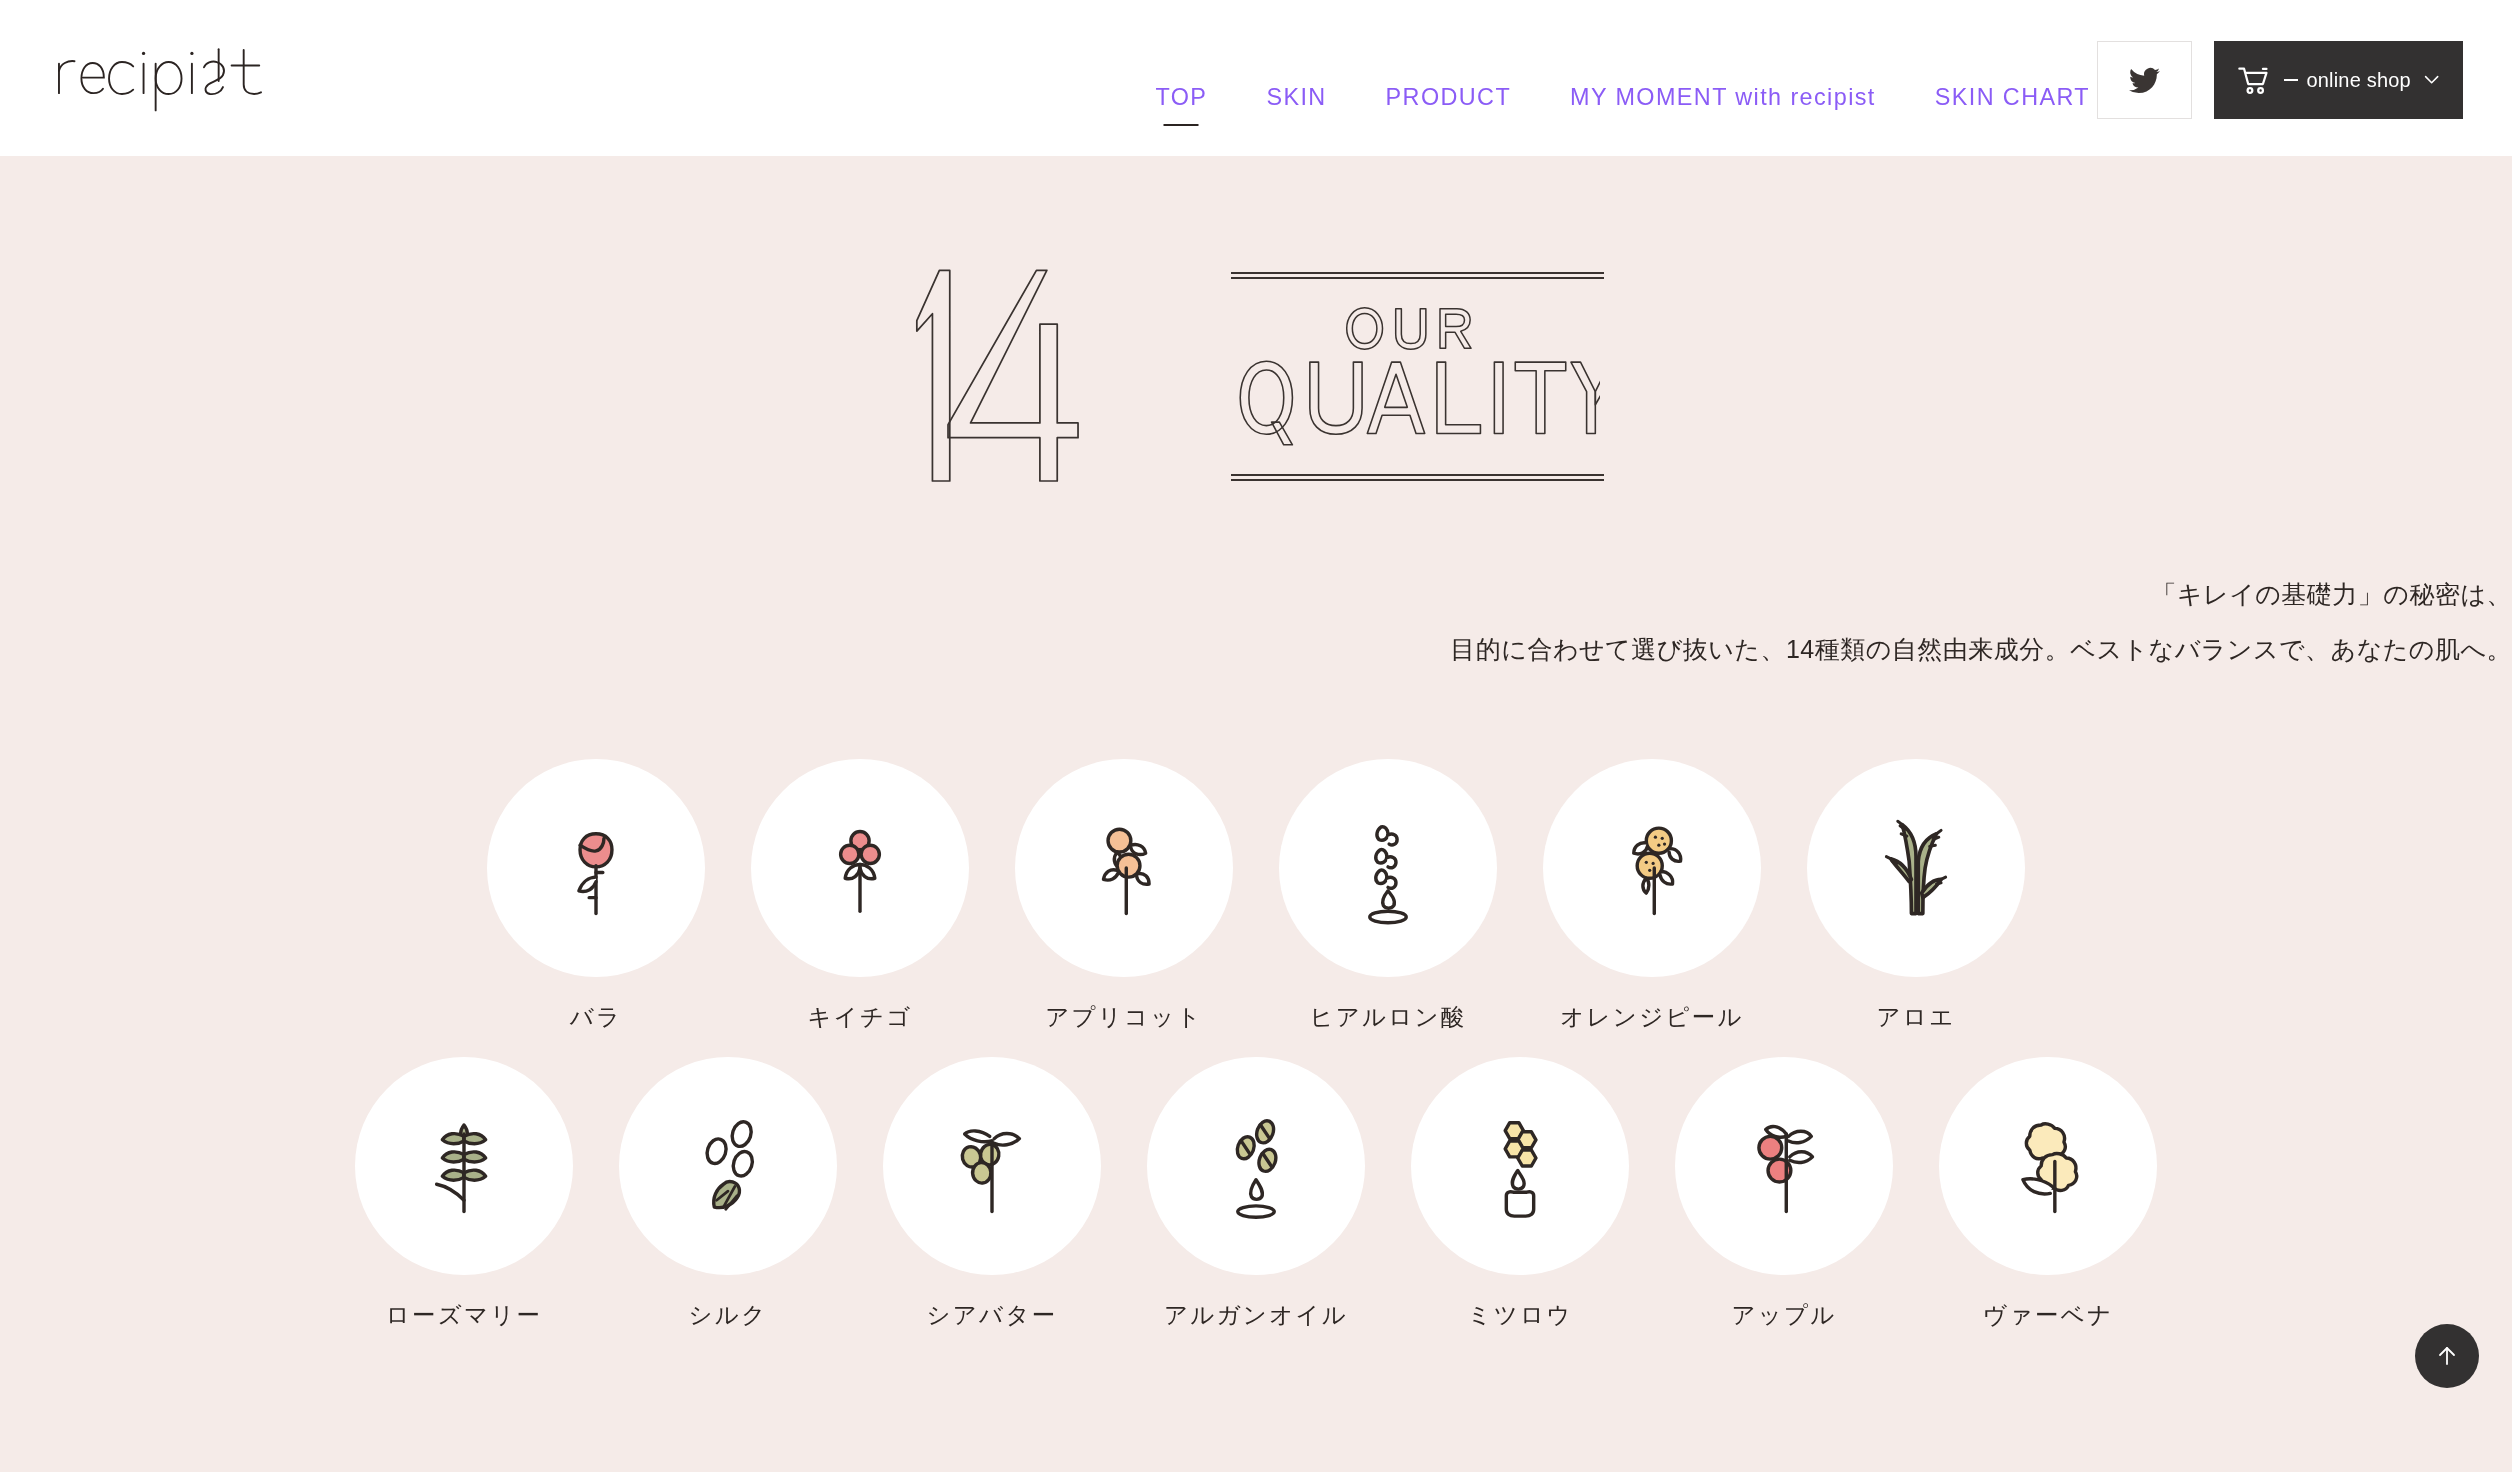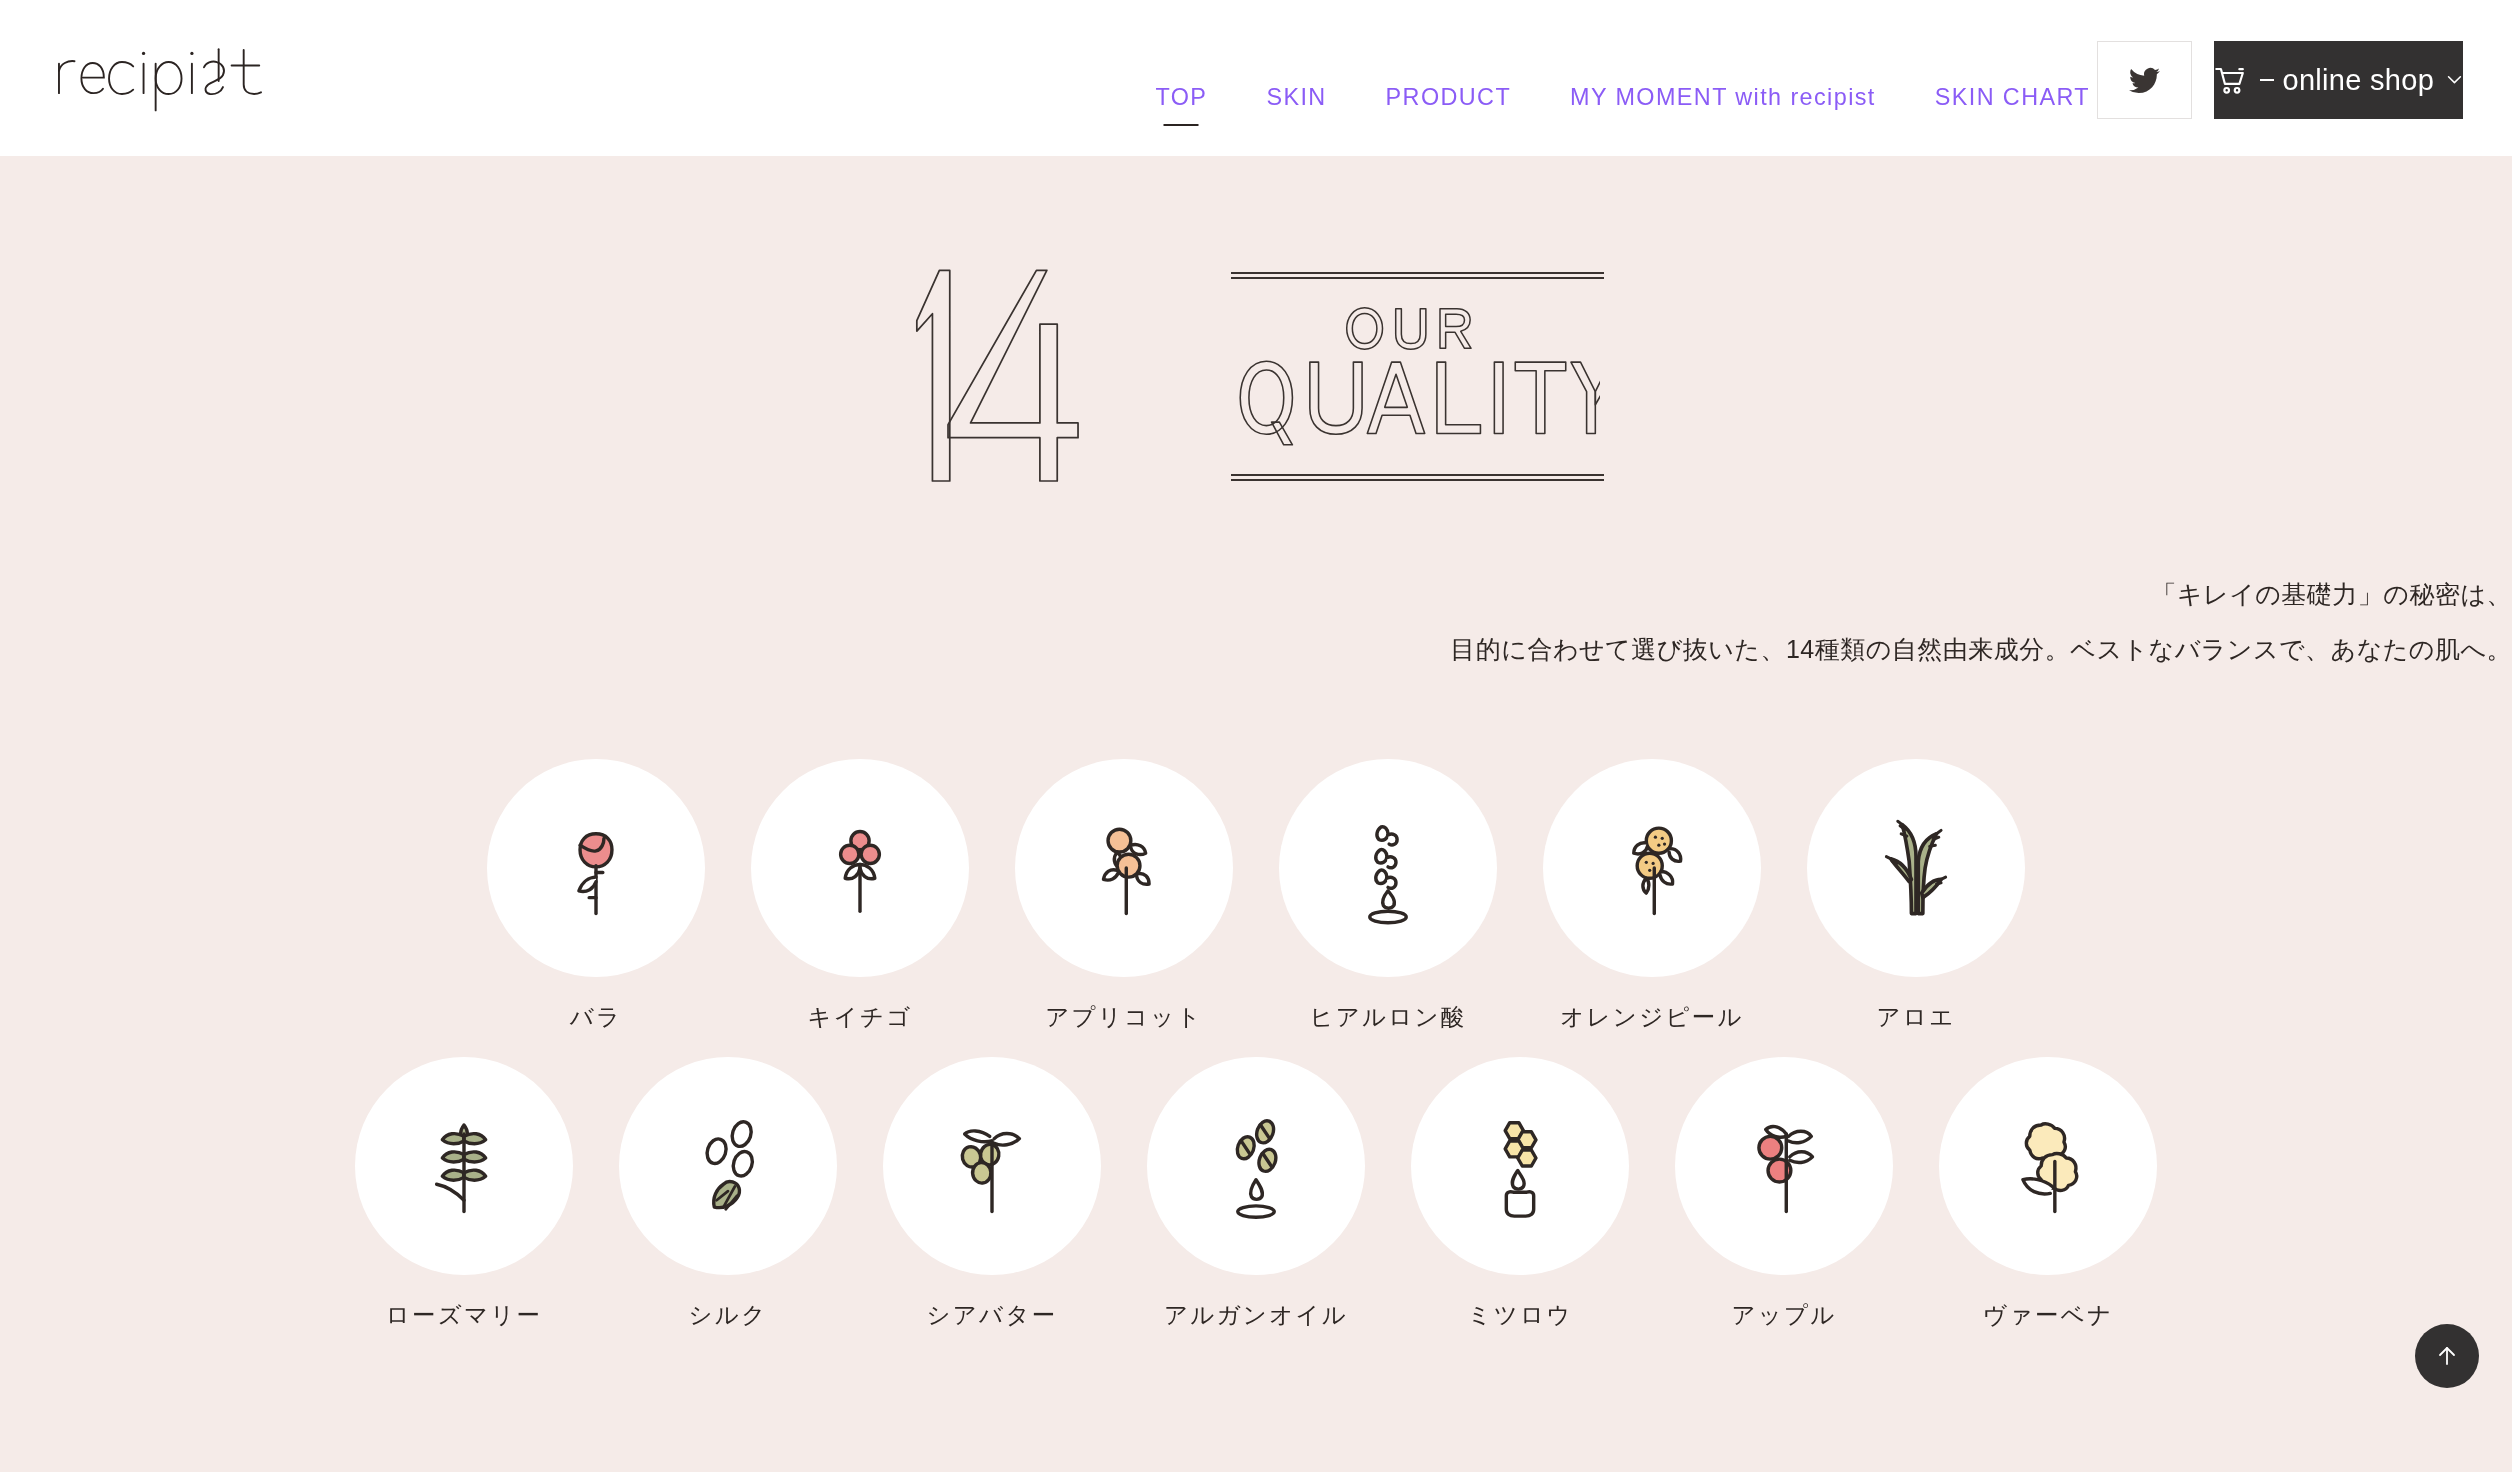--- a/index.html
+++ b/index.html
@@ -113,21 +113,21 @@
   }
   .shop-cart { width: 33px; height: 31px; display: block; margin-right: 5.2px; }
   .shop-dash {
     display: inline-block;
     width: 14px;
     height: 1.7px;
     background: #ffffff;
     margin: 0 8.7px;
   }
   .shop-label {
-    font-size: 29px;
+    font-size: 20px;
     letter-spacing: 0.01em;
     color: #ffffff;
     white-space: nowrap;
   }
   .shop-chev { margin-left: 12px; width: 17.3px; height: 17.3px; display: block; }
 
   
   .hero {
     position: absolute;
     top: 260px;

